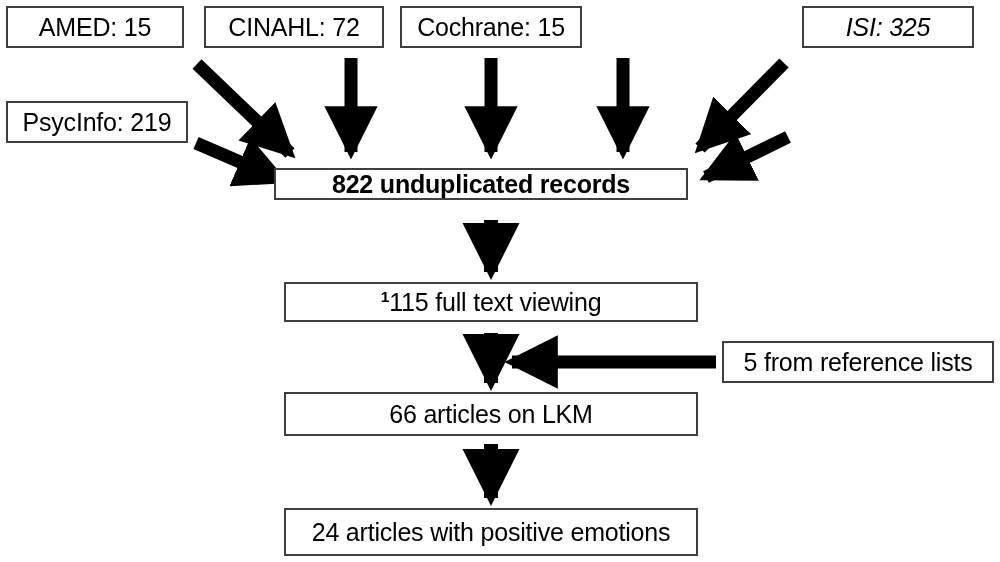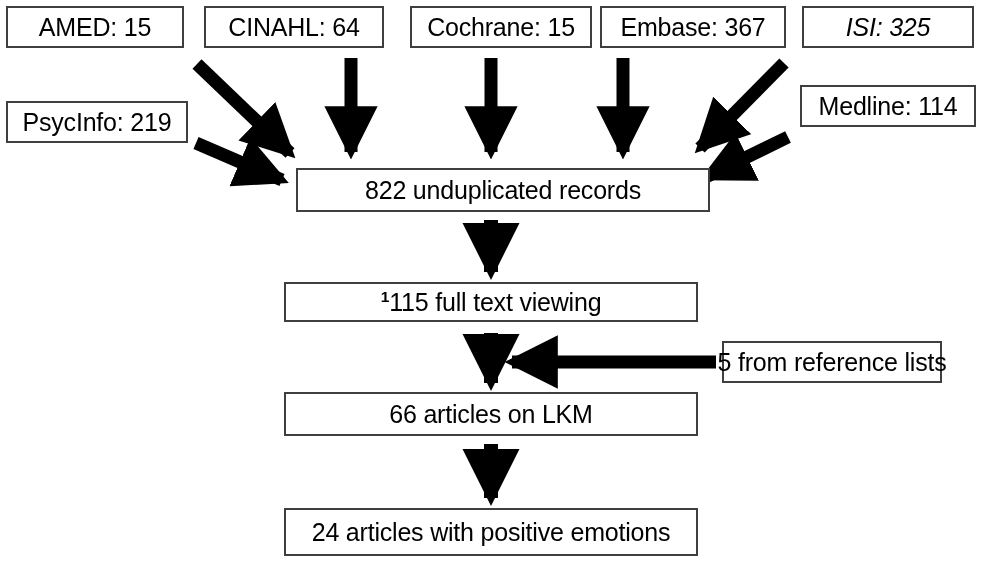--- a/index.html
+++ b/index.html
@@ -43,33 +43,33 @@
   .sup-marker {
     font-size: 0.62em;
     vertical-align: super;
     font-weight: bold;
     letter-spacing: 0;
   }
   
   .src-row  { top: 6px;  height: 42px; font-size: 25px; }
   .src-amed      { left: 6px;   width: 178px; }
   .src-cinahl    { left: 204px; width: 180px; }
-  .src-cochrane  { left: 400px; width: 182px; margin-left: 10px; }
+  .src-cochrane  { left: 400px; width: 182px; }
   .src-embase    { left: 600px; width: 186px; }
   .src-isi       { left: 802px; width: 172px; font-style: italic; }
   
   .src-row2 { top: 85px; height: 42px; font-size: 25px; }
   .src-psycinfo  { left: 6px;   width: 182px; margin-top: 16px; }
   .src-medline   { left: 800px; width: 176px; }
   
-  .pipe-unduplicated { left: 296px; top: 168px; width: 414px; height: 44px; font-size: 25px; }
+  .pipe-unduplicated { left: 274px; top: 168px; width: 414px; height: 32px; font-size: 25px; font-weight: bold; }
   .pipe-fulltext     { left: 284px; top: 282px; width: 414px; height: 40px; font-size: 25px; }
   .pipe-lkm          { left: 284px; top: 392px; width: 414px; height: 44px; font-size: 25px; }
   .pipe-positive     { left: 284px; top: 508px; width: 414px; height: 48px; font-size: 25px; }
-  .side-reference    { left: 722px; top: 341px; width: 220px; height: 42px; font-size: 25px; }
+  .side-reference    { left: 722px; top: 341px; width: 272px; height: 42px; font-size: 25px; }
 </style>
 </head>
 <body>
 
 <div id="flowchart-root">
 
   <svg class="arrow-layer" viewBox="0 0 1000 562">
     <defs>
       <marker id="ah" viewBox="0 0 10 10" refX="8.6" refY="5" markerWidth="4.1" markerHeight="4.1" orient="auto-start-reverse">
         <path d="M 0 0 L 10 5 L 0 10 z" fill="#000000"></path>
@@ -96,37 +96,31 @@
 
     <line x1="716" y1="362" x2="512" y2="362" stroke="#000000" stroke-width="13" marker-end="url(#ah)"></line>
 
     <line x1="491" y1="444" x2="491" y2="498" stroke="#000000" stroke-width="14" marker-end="url(#ah)"></line>
   </svg>
 
   <div class="node-box src-row src-amed">
     <span class="node-label">AMED: 15</span>
   </div>
   <div class="node-box src-row src-cinahl">
-    <span class="node-label">CINAHL: 64</span>
+    <span class="node-label">CINAHL: 72</span>
   </div>
   <div class="node-box src-row src-cochrane">
     <span class="node-label">Cochrane: 15</span>
-  </div>
-  <div class="node-box src-row src-embase">
-    <span class="node-label">Embase: 367</span>
   </div>
   <div class="node-box src-row src-isi">
     <span class="node-label">ISI: 325</span>
   </div>
 
   <div class="node-box src-row2 src-psycinfo">
     <span class="node-label">PsycInfo: 219</span>
-  </div>
-  <div class="node-box src-row2 src-medline">
-    <span class="node-label">Medline: 114</span>
   </div>
 
   <div class="node-box pipe-unduplicated">
     <span class="node-label">822 unduplicated records</span>
   </div>
 
   <div class="node-box pipe-fulltext">
     <span class="node-label"><span class="sup-marker">1</span><span>115 full text viewing</span></span>
   </div>
 

